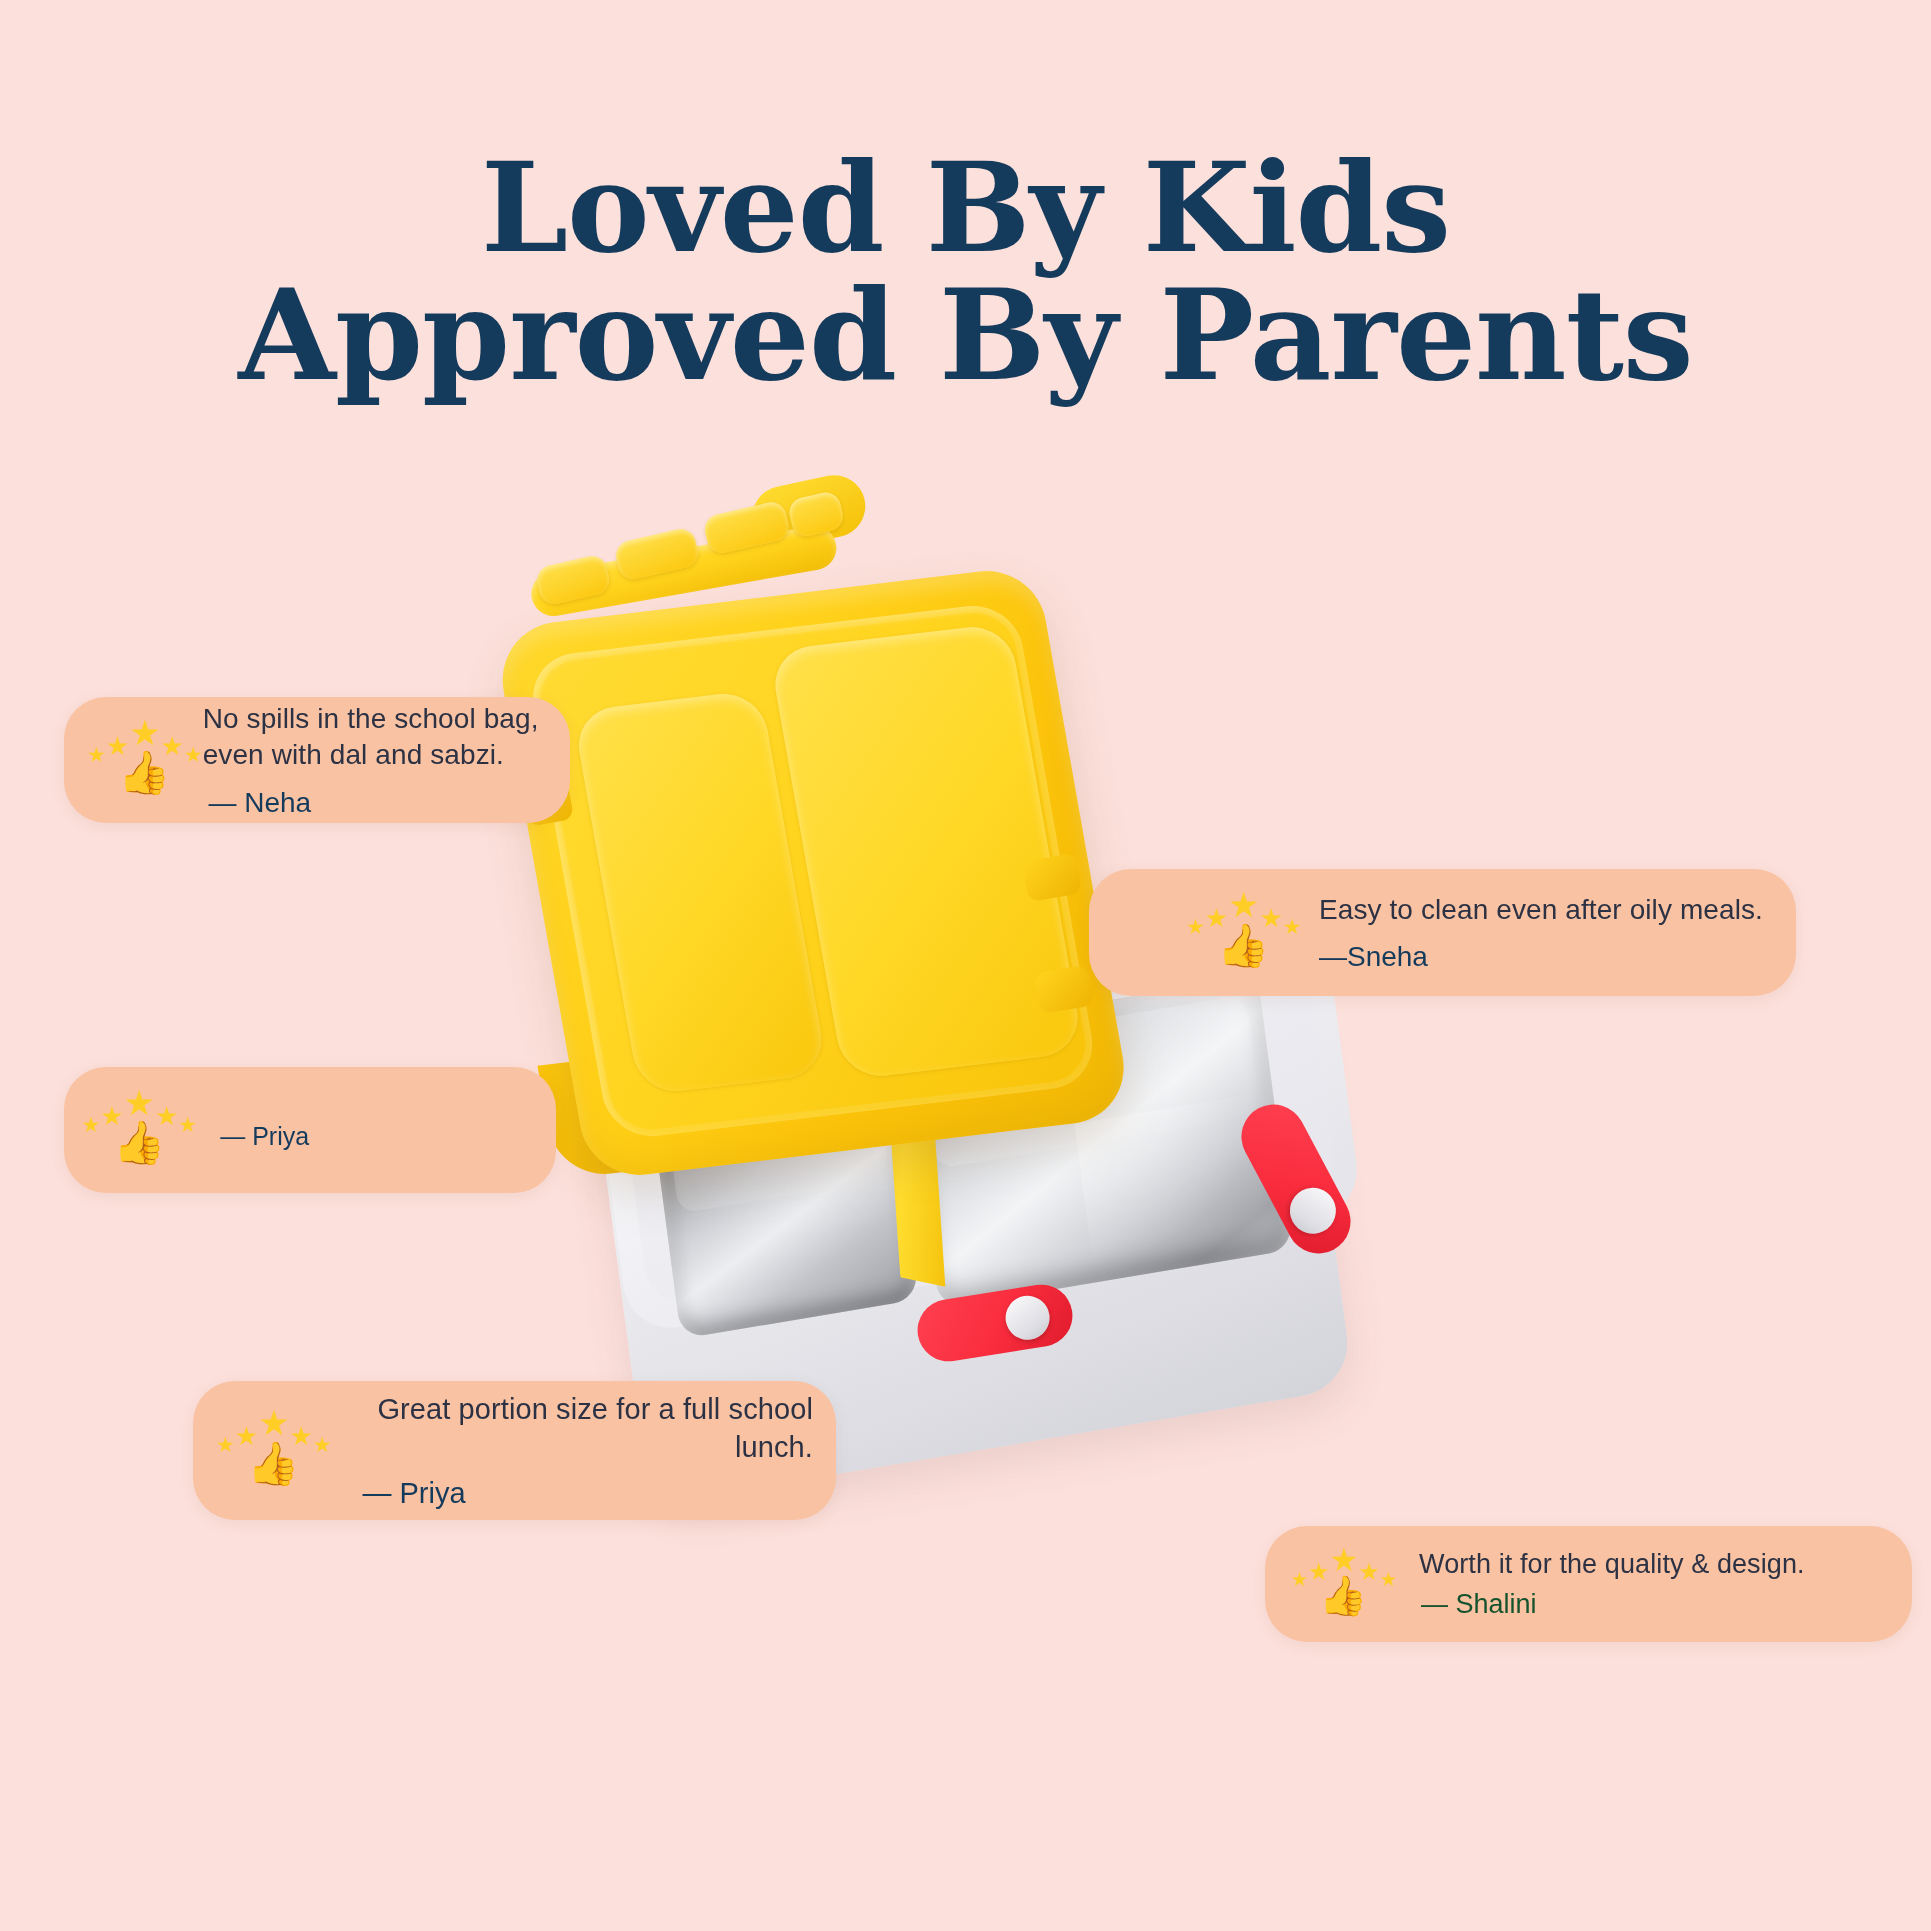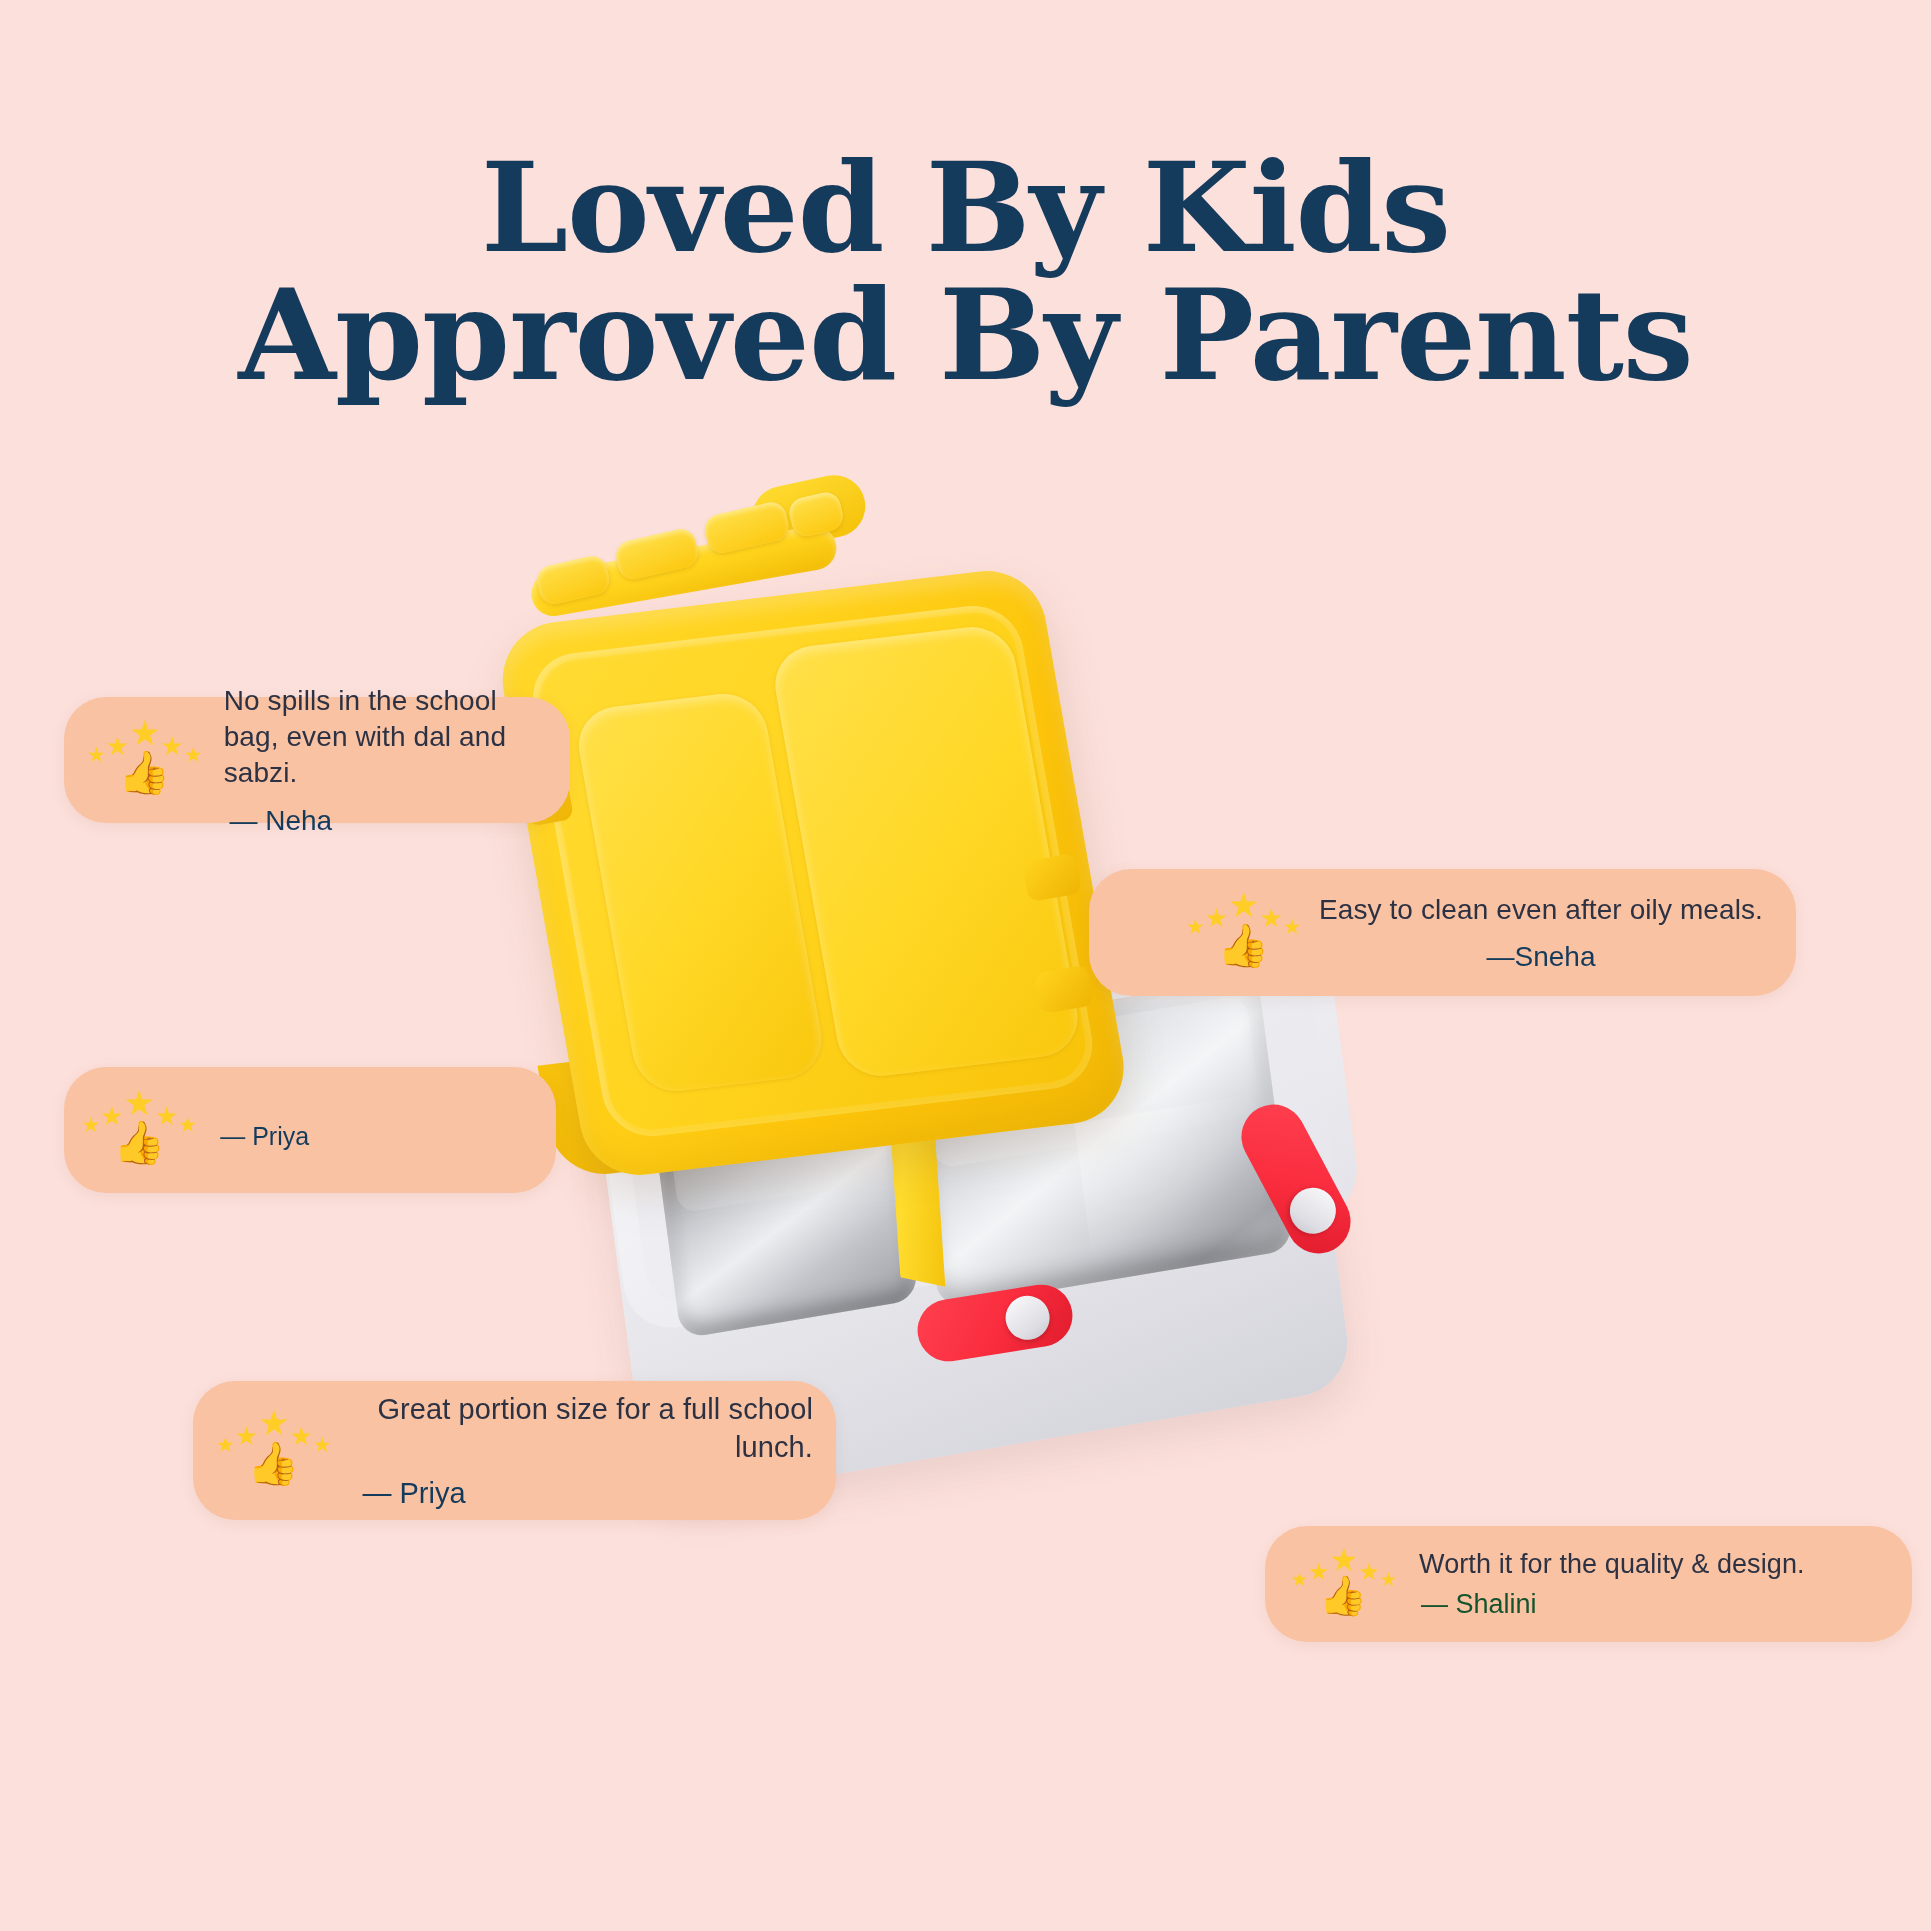--- a/index.html
+++ b/index.html
@@ -275,27 +275,27 @@
   }
   .author {
     color:#143A5C;
     font-weight:normal;
   }
 
   
   #card-neha   { left:64px;   top:697px;  width:506px; height:126px; padding:0 25px 0 23px; }
   #card-neha .quote  { font-size:28px; line-height:1.28; }
   #card-neha .author { font-size:28px; margin-top:14.5px; margin-left:5.8px; }
-  #card-neha .card-text { margin-left:21px; }
+  #card-neha .card-text { }
 
   #card-sneha  { left:1089px; top:869px;  width:707px; height:127px; padding:0 33px 0 0;
                  display:flex; justify-content:flex-end; }
   #card-sneha .card-text { flex:0 0 auto; margin-left:17.4px; }
   #card-sneha .rating { order:1; }
-  #card-sneha .card-text { order:2;text-align:center; }
+  #card-sneha .card-text { order:2; }
   #card-sneha .quote  { font-size:28px; line-height:1.28; }
   #card-sneha .author { font-size:28px; margin-top:12.6px; }
 
   #card-arjun  { left:64px;   top:1067px; width:492px; height:126px; padding:0 19.3px 0 17.4px; }
   #card-arjun .quote  { font-size:24px; line-height:1.3; }
   #card-arjun .author { font-size:25px; margin-top:13.5px; margin-left:5.8px; }
   #card-arjun .card-text { margin-left:17.4px; }
 
   #card-priya  { left:193px;  top:1381px; width:643px; height:139px; padding:0 23px 0 23px; }
   #card-priya .quote  { font-size:29px; line-height:1.30; }

